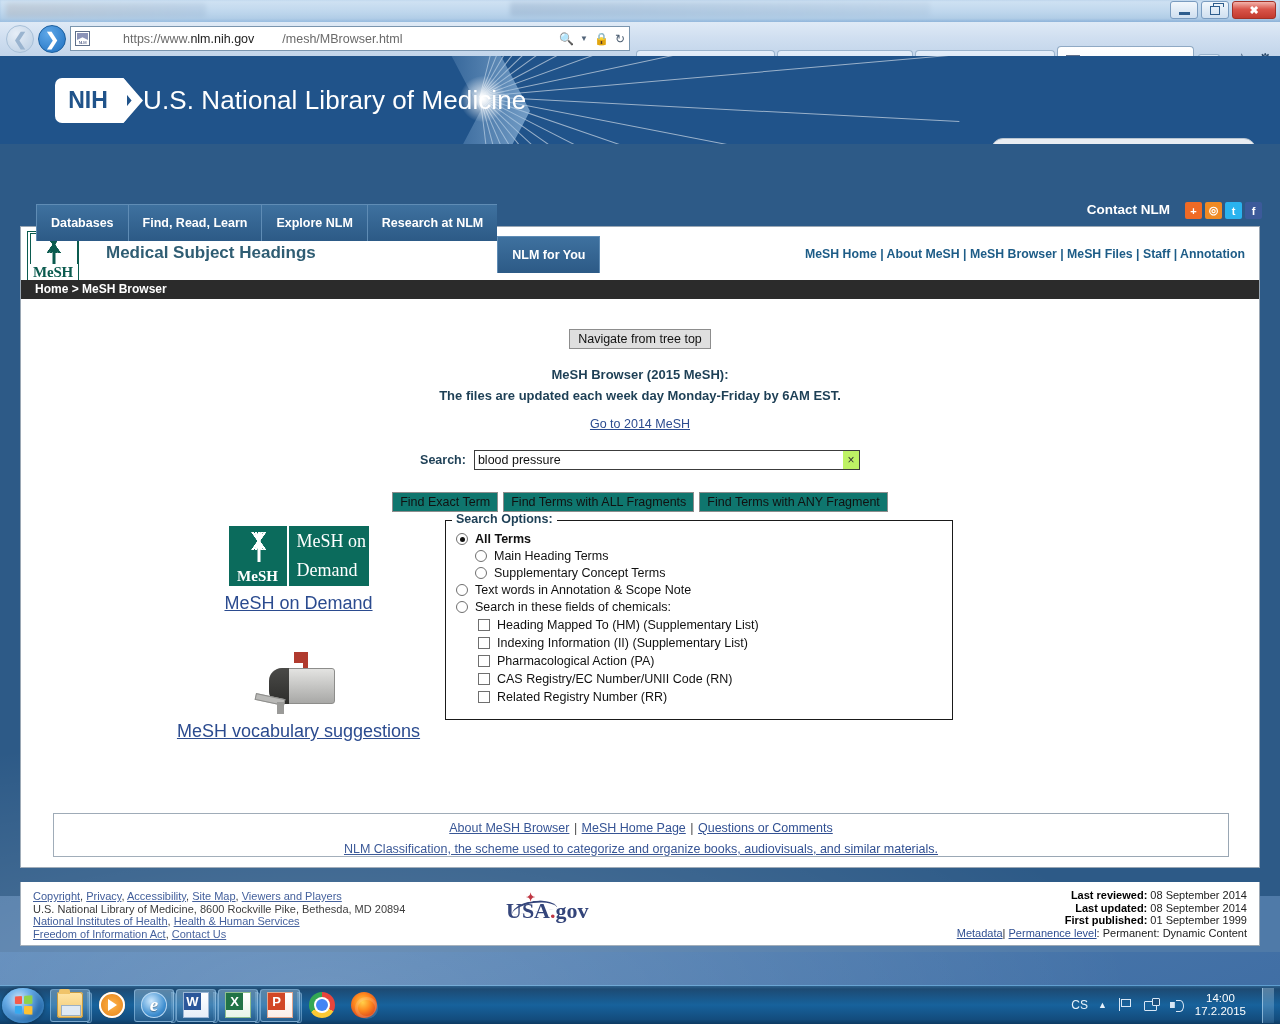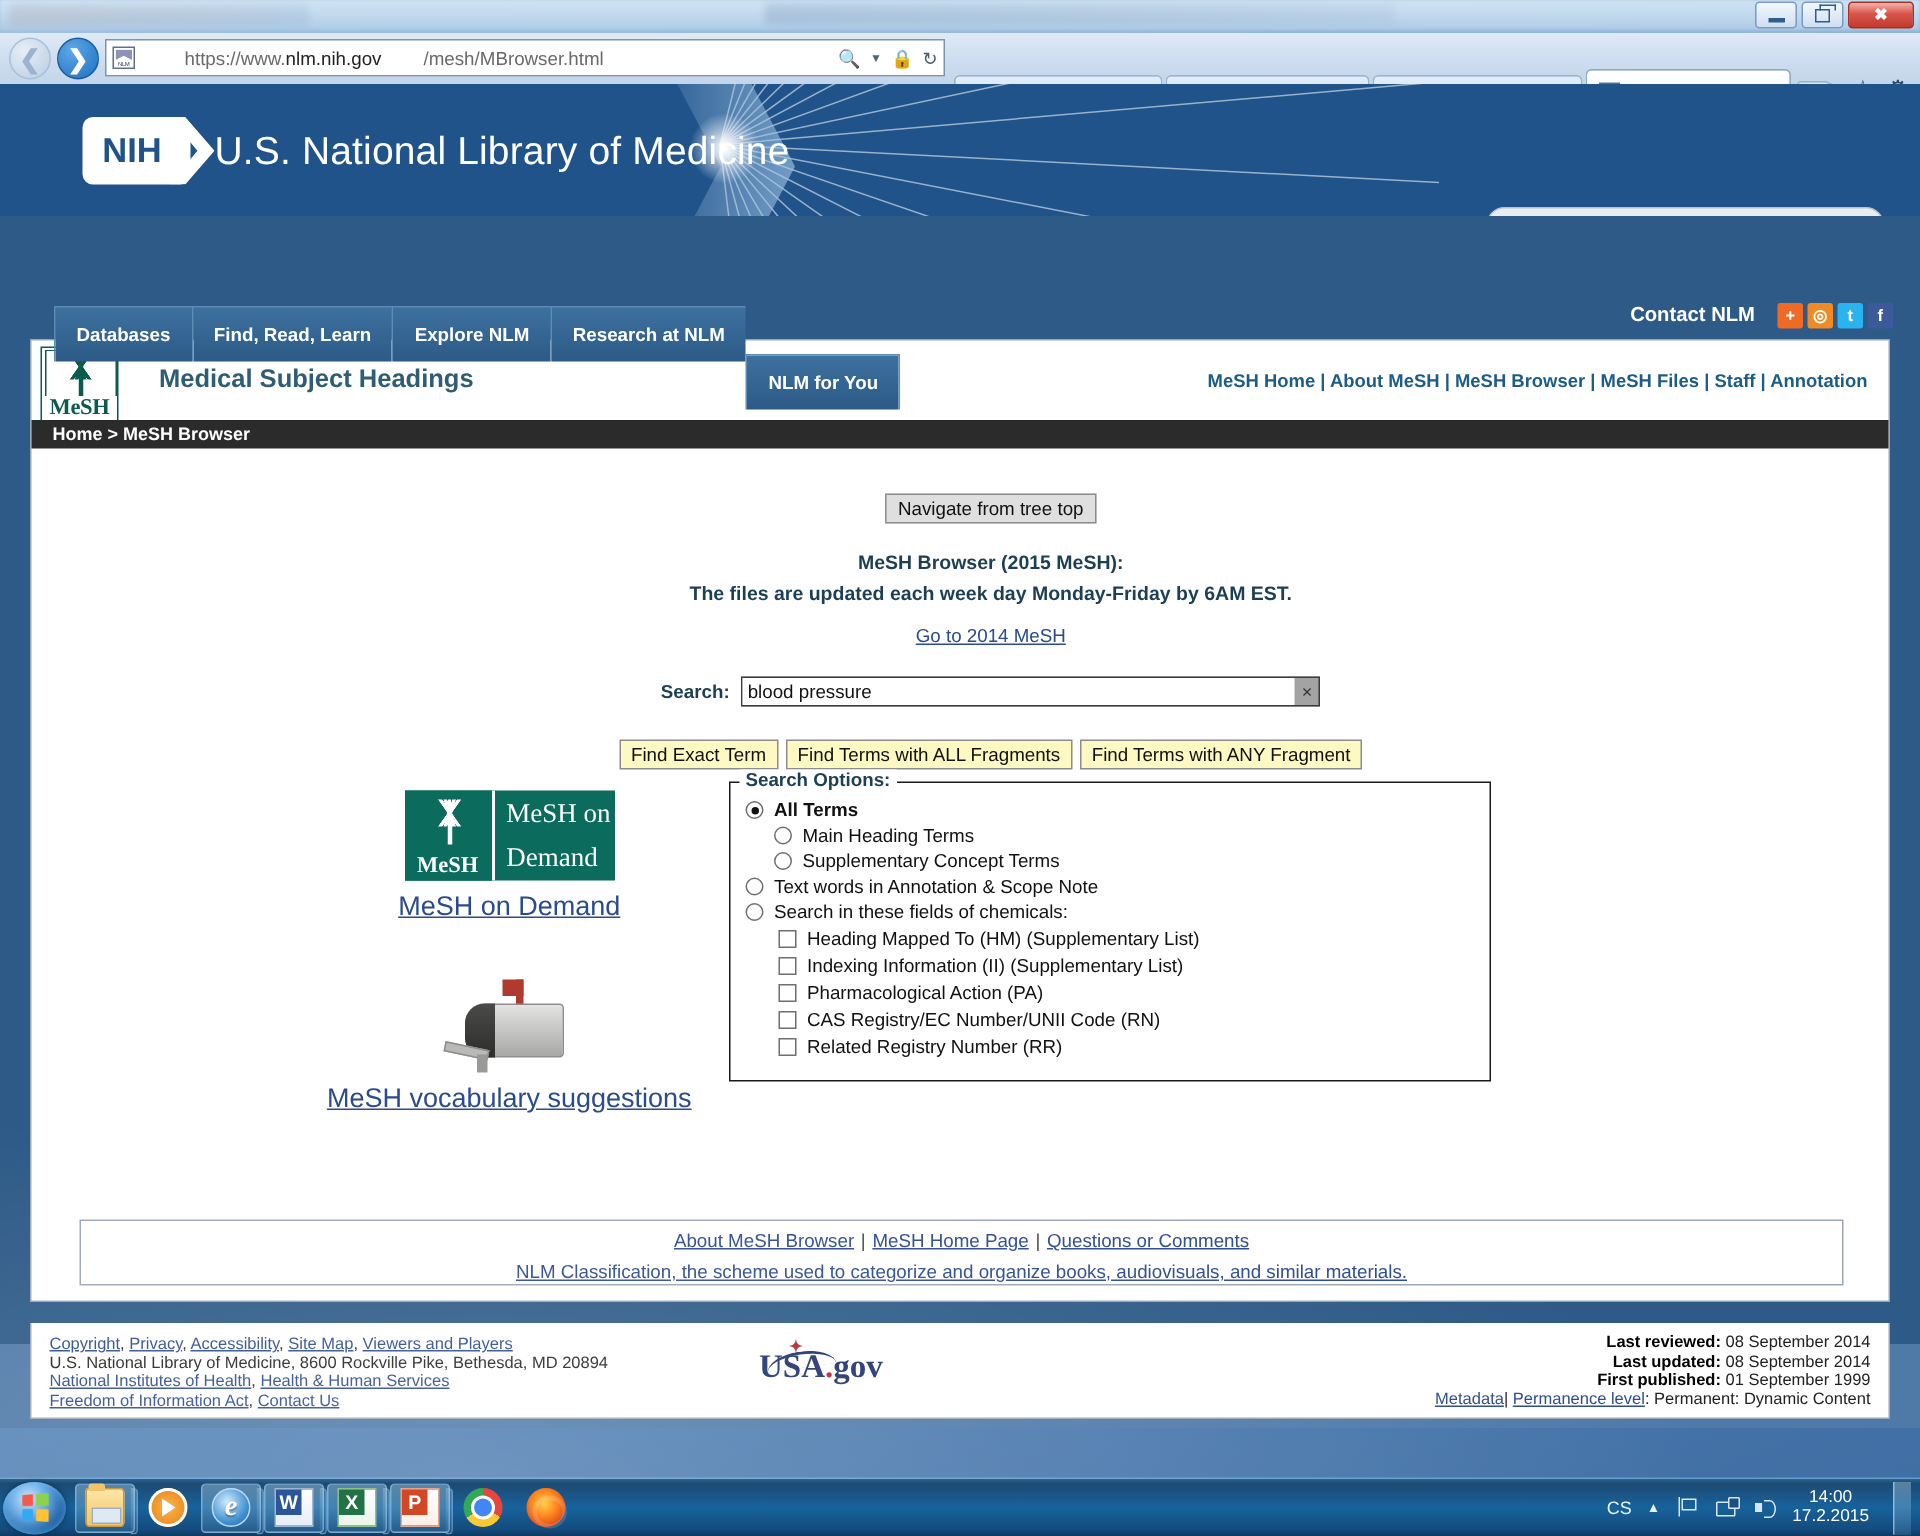--- a/index.html
+++ b/index.html
@@ -244,46 +244,46 @@
   }
   #mesh-links a{ color:#1d5c87; text-decoration:none; }
   #breadcrumb{
     position:absolute; left:0; top:53px; width:100%; height:19px; background:#2b2b2b;
     color:#fff; font-size:12px; font-weight:bold; padding-left:14px; line-height:19px;
   }
 
   
   #main{
     position:absolute; left:0; top:72px; width:100%;
-    font-family:"Liberation Sans",sans-serif; color:#1a1a1a;padding-left:41px;
+    font-family:"Liberation Sans",sans-serif; color:#1a1a1a;
   }
   .center{ text-align:center; }
   #navigate-btn{
     font-family:"Liberation Sans",sans-serif; font-size:12.5px; color:#111;
     background:#dfdfdf; border:1px solid #8d8d8d; padding:2px 8px; margin-top:30px; cursor:pointer;
   }
   .intro-line{ font-size:13px; font-weight:bold; color:#1d3f55; margin-top:18px; }
   .intro-line2{ font-size:13px; font-weight:bold; color:#1d3f55; margin-top:6px; }
   #go2014{ display:inline-block; margin-top:14px; font-size:12.5px; color:#2b4b8f; text-decoration:underline; }
 
   #search-row{ margin-top:18px; display:flex; align-items:center; justify-content:center; gap:8px; }
   #search-label{ font-size:12.5px; font-weight:bold; color:#1d3f55; }
   #search-field-wrap{
-    width:386px; height:20px; border:1px solid #3c3c3c; background:#a3a3a3; display:flex; align-items:center;
+    width:386px; height:20px; border:1px solid #3c3c3c; background:#bef264; display:flex; align-items:center;
   }
   #search-field{
     border:none; outline:none; flex:1; height:18px; font-size:12.5px; padding:0 3px; color:#111;
     font-family:"Liberation Sans",sans-serif;
   }
   #search-clear{ width:16px; text-align:center; font-size:12px; color:#333; cursor:pointer; }
 
   #find-buttons{ margin-top:22px; display:flex; justify-content:center; gap:5px; }
   .find-btn{
     font-family:"Liberation Sans",sans-serif; font-size:12.5px; color:#111;
-    background:#fef9c3; border:1px solid #8d8d8d; padding:2px 7px; cursor:pointer;
+    background:#0f766e; border:1px solid #8d8d8d; padding:2px 7px; cursor:pointer;
   }
 
   
   #cols{ position:relative; margin-top:14px; height:310px; }
   #left-col{ position:absolute; left:150px; top:0; width:255px; text-align:center; }
   #mod-img{
     width:140px; height:60px; margin:0 auto; display:flex; background:#0b6b5c;
   }
   #mod-img .mod-mark{
     width:60px; height:60px; background:#0b6b5c; border-right:2px solid #fff; position:relative;

